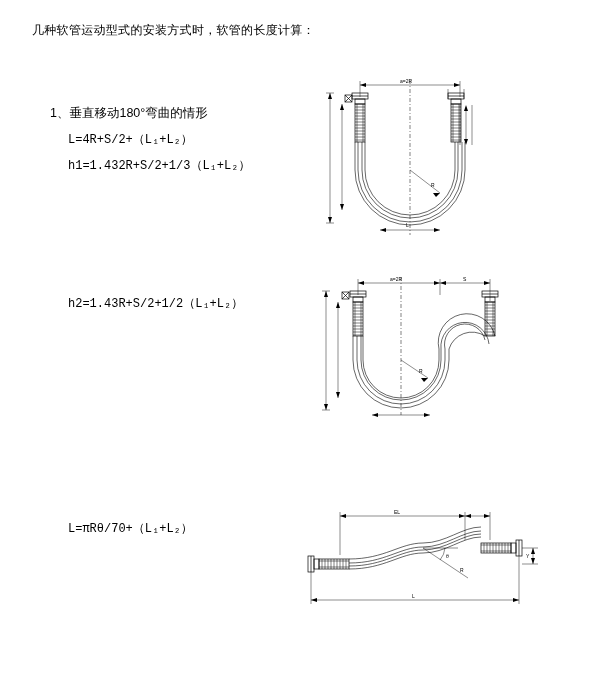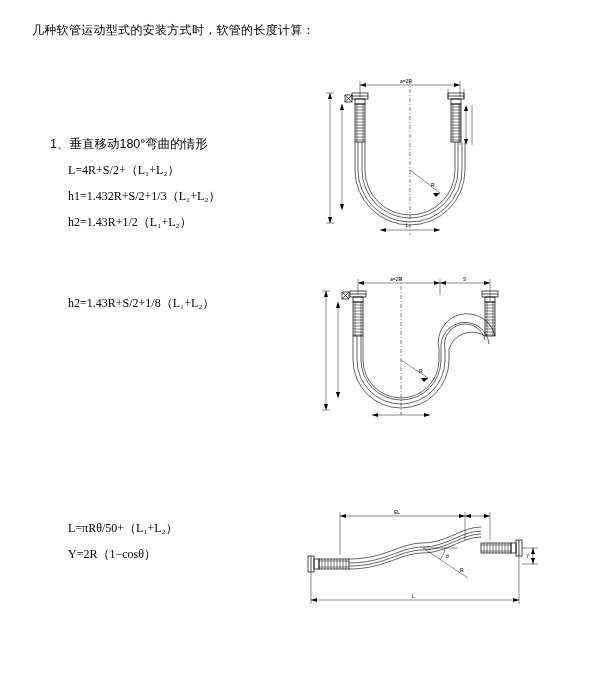--- a/index.html
+++ b/index.html
@@ -40,28 +40,27 @@
   .text-block {
     position: absolute;
     left: 50px;
     top: 0;
     width: 260px;
   }
   .title {
     font-size: 12.5px;
     white-space: nowrap;
     margin-bottom: 9px;
-    margin-top: 31px;
   }
   .formula {
     font-size: 12px;
     white-space: nowrap;
     margin-left: 18px;
     margin-bottom: 9px;
-    font-family: Liberation Serif, serif;
+    font-family: Liberation Mono, monospace;
   }
 
   .figure {
     position: absolute;
     top: -30px;
     left: 300px;
     width: 280px;
     height: 190px;
   }
   .fig3 { top: -20px; left: 290px; height: 130px; }
@@ -80,21 +79,20 @@
 
 <div class="page">
 
   <div class="intro">几种软管运动型式的安装方式时，软管的长度计算：</div>
 
   <div class="section sec1">
     <div class="text-block">
       <div class="title">1、垂直移动180°弯曲的情形</div>
       <div class="formula">L=4R+S/2+（L₁+L₂）</div>
       <div class="formula">h1=1.432R+S/2+1/3（L₁+L₂）</div>
-      <div class="formula">h2=1.43R+1/2（L₁+L₂）</div>
     </div>
 
     <div class="figure">
       <svg width="280" height="195" viewBox="0 0 280 195">
 
         <line class="dim" x1="60" y1="10" x2="160" y2="10"></line>
         <path class="fillblk" d="M60,10 l6,-2 l0,4 z"></path>
         <path class="fillblk" d="M160,10 l-6,-2 l0,4 z"></path>
         <text class="lblsm" x="100" y="8">a=2R</text>
         <line class="dim" x1="60" y1="6" x2="60" y2="22"></line>
@@ -180,21 +178,21 @@
         <text class="lblsm" x="106" y="152">L</text>
 
         <line class="dim" x1="148" y1="14" x2="148" y2="24"></line>
         <line class="dim" x1="164" y1="14" x2="164" y2="24"></line>
       </svg>
     </div>
   </div>
 
   <div class="section sec2">
     <div class="text-block">
-      <div class="formula">h2=1.43R+S/2+1/8（L₁+L₂）</div>
+      <div class="formula">h2=1.43R+S/2+1/2（L₁+L₂）</div>
     </div>
 
     <div class="figure">
       <svg width="280" height="180" viewBox="0 0 280 180">
 
         <line class="dim" x1="58" y1="18" x2="140" y2="18"></line>
         <path class="fillblk" d="M58,18 l6,-2 l0,4 z"></path>
         <path class="fillblk" d="M140,18 l-6,-2 l0,4 z"></path>
         <text class="lblsm" x="90" y="16">a=2R</text>
 
@@ -273,22 +271,21 @@
 
         <line class="dim" x1="72" y1="150" x2="130" y2="150"></line>
         <path class="fillblk" d="M72,150 l6,-2 l0,4 z"></path>
         <path class="fillblk" d="M130,150 l-6,-2 l0,4 z"></path>
       </svg>
     </div>
   </div>
 
   <div class="section sec3">
     <div class="text-block">
-      <div class="formula">L=πRθ/50+（L₁+L₂）</div>
-      <div class="formula">Y=2R（1−cosθ）</div>
+      <div class="formula">L=πRθ/70+（L₁+L₂）</div>
     </div>
 
     <div class="figure fig3">
       <svg width="290" height="130" viewBox="0 0 290 130">
 
         <line class="dim" x1="50" y1="16" x2="175" y2="16"></line>
         <path class="fillblk" d="M50,16 l6,-2 l0,4 z"></path>
         <path class="fillblk" d="M175,16 l-6,-2 l0,4 z"></path>
         <text class="lblsm" x="104" y="14">EL</text>
         <line class="dim" x1="50" y1="12" x2="50" y2="55"></line>

